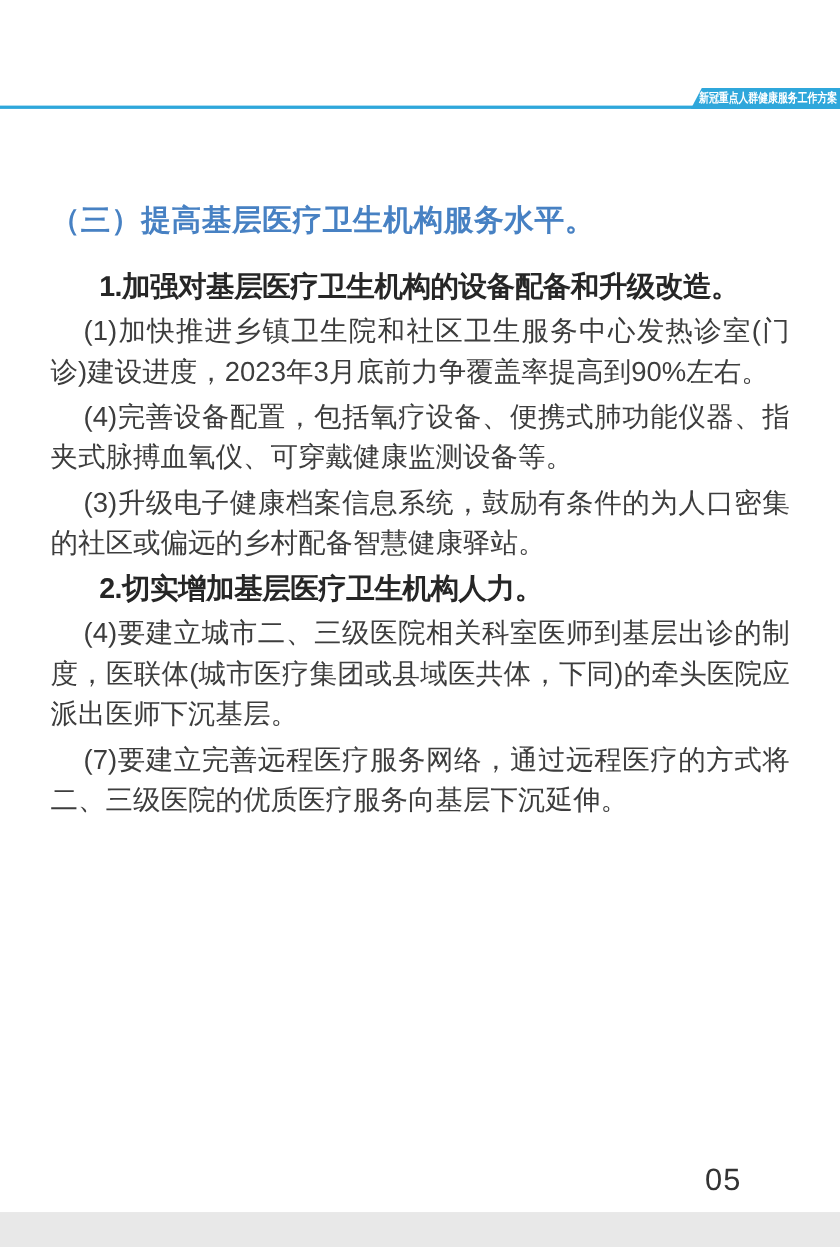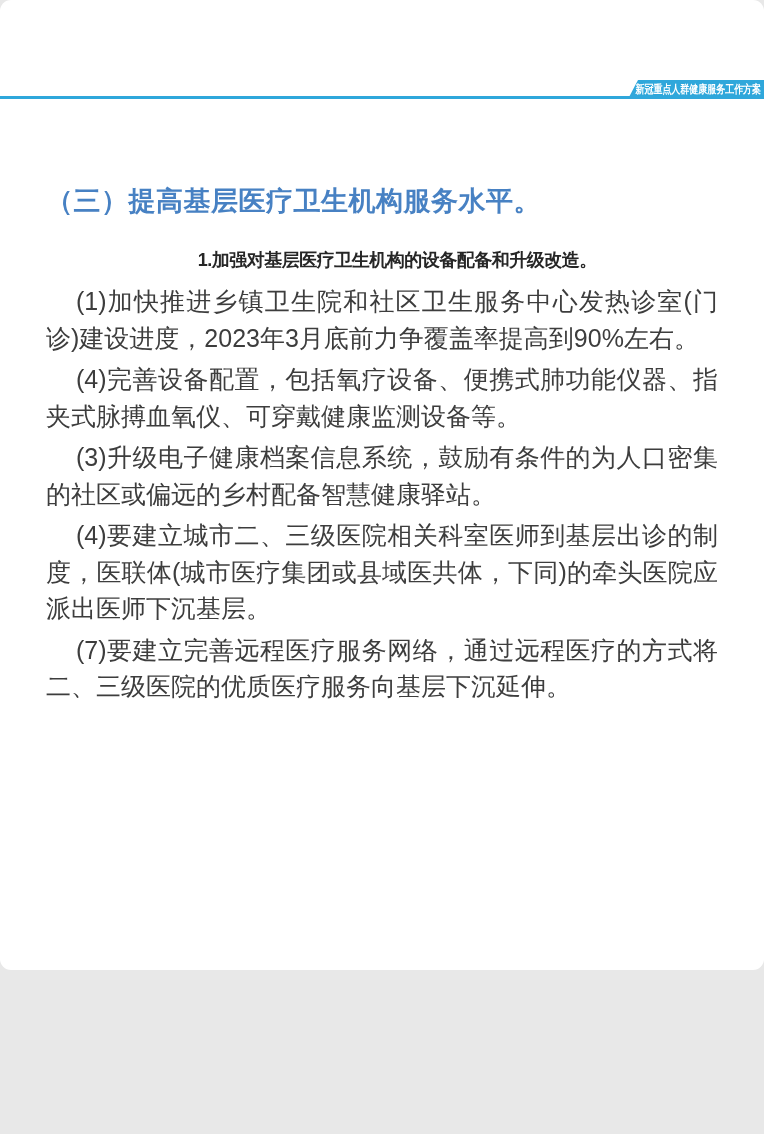--- a/index.html
+++ b/index.html
@@ -1,24 +1,23 @@
 <!DOCTYPE html>
 <html lang="zh" style="--accent: #2fa7db; --heading-blue: #4781c3; --body-text: #3d3d3d; --page-number: #333333;"><head>
 <meta charset="utf-8">
 <style>
   html,body{margin:0;padding:0;}
   body{background:#e8e8e8;}
   .page{
     position:relative;
-    width:764px;height:970px;
+    width:764px;height:1102px;
     margin:0 auto;
     background:#ffffff;
     overflow:hidden;
     font-family:"Liberation Sans","DejaVu Sans",sans-serif;
-    border-radius:11px;
   }
   
   .header-rule{
     position:absolute;top:96px;left:0;
     width:764px;height:3px;
     background:var(--accent,#2fa7db);
   }
   .header-tag{
     position:absolute;top:80px;right:0;
     width:136px;height:19px;
@@ -39,25 +38,24 @@
   }
   .section-heading{
     margin:0;padding-top:186px;
     font-family:Liberation Mono, monospace;
     font-size:27px;line-height:34px;font-weight:600;
     color:var(--heading-blue,#4781c3);
     letter-spacing:.5px;
   }
   .subheading{
     margin:22px 0 4px;
-    font-size:18px;line-height:37px;font-weight:700;
+    font-size:26px;line-height:37px;font-weight:700;
     color:#262626;
     text-indent:1.7em;
     letter-spacing:-.5px;
-    text-align:center;
   }
   .subheading.tight{margin-top:5px;}
   .paragraph{
     margin:0 0 5px;
     font-size:25px;line-height:36.5px;
     color:var(--body-text,#3d3d3d);
     text-align:justify;
     text-indent:1.2em;
     letter-spacing:0;
   }
@@ -82,20 +80,21 @@
     <h1 class="section-heading">（三）提高基层医疗卫生机构服务水平。</h1>
 
     <h2 class="subheading">1.加强对基层医疗卫生机构的设备配备和升级改造。</h2>
 
     <p class="paragraph">(1)加快推进乡镇卫生院和社区卫生服务中心发热诊室(门诊)建设进度，2023年3月底前力争覆盖率提高到90%左右。</p>
 
     <p class="paragraph">(4)完善设备配置，包括氧疗设备、便携式肺功能仪器、指夹式脉搏血氧仪、可穿戴健康监测设备等。</p>
 
     <p class="paragraph">(3)升级电子健康档案信息系统，鼓励有条件的为人口密集的社区或偏远的乡村配备智慧健康驿站。</p>
 
+    <h2 class="subheading tight">2.切实增加基层医疗卫生机构人力。</h2>
 
     <p class="paragraph">(4)要建立城市二、三级医院相关科室医师到基层出诊的制度，医联体(城市医疗集团或县域医共体，下同)的牵头医院应派出医师下沉基层。</p>
 
 
 
     <p class="paragraph">(7)要建立完善远程医疗服务网络，通过远程医疗的方式将二、三级医院的优质医疗服务向基层下沉延伸。</p>
   </main>
 
   <div class="page-number">05</div>
 

